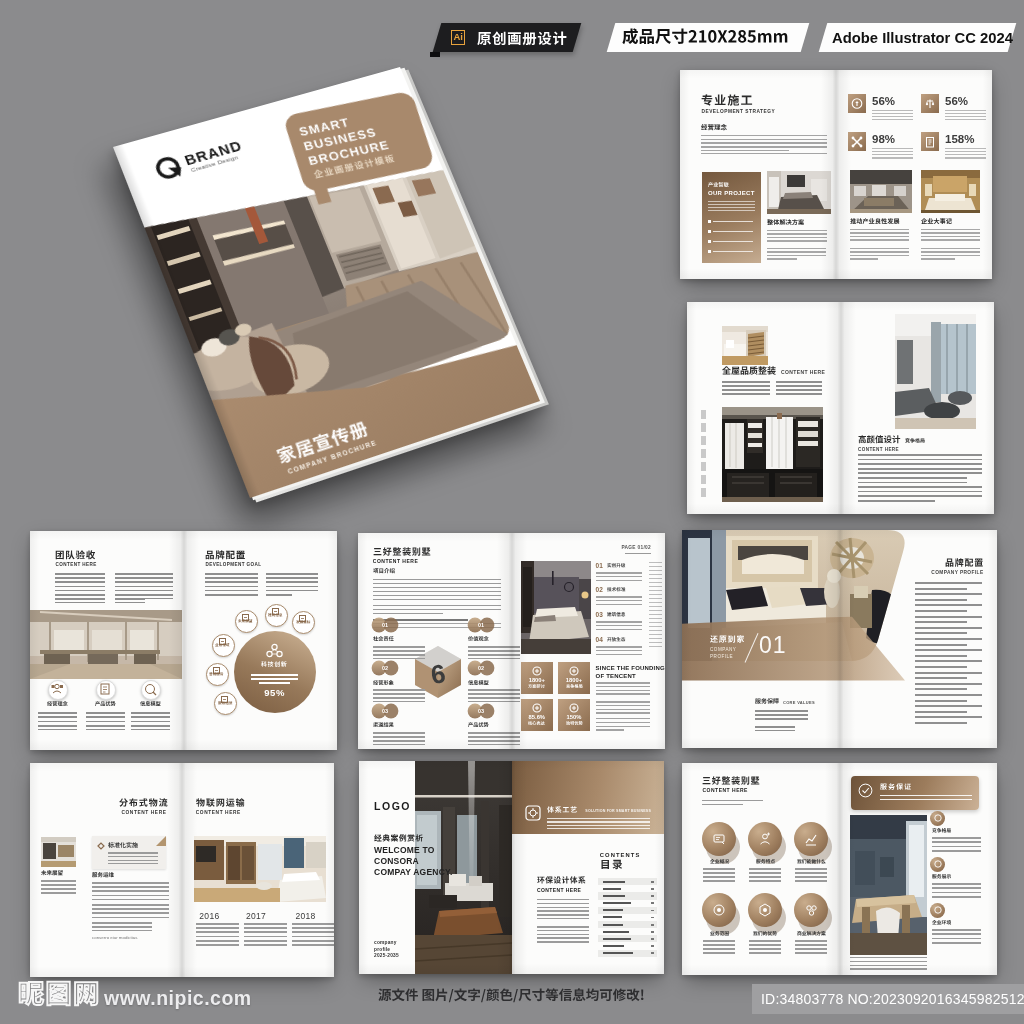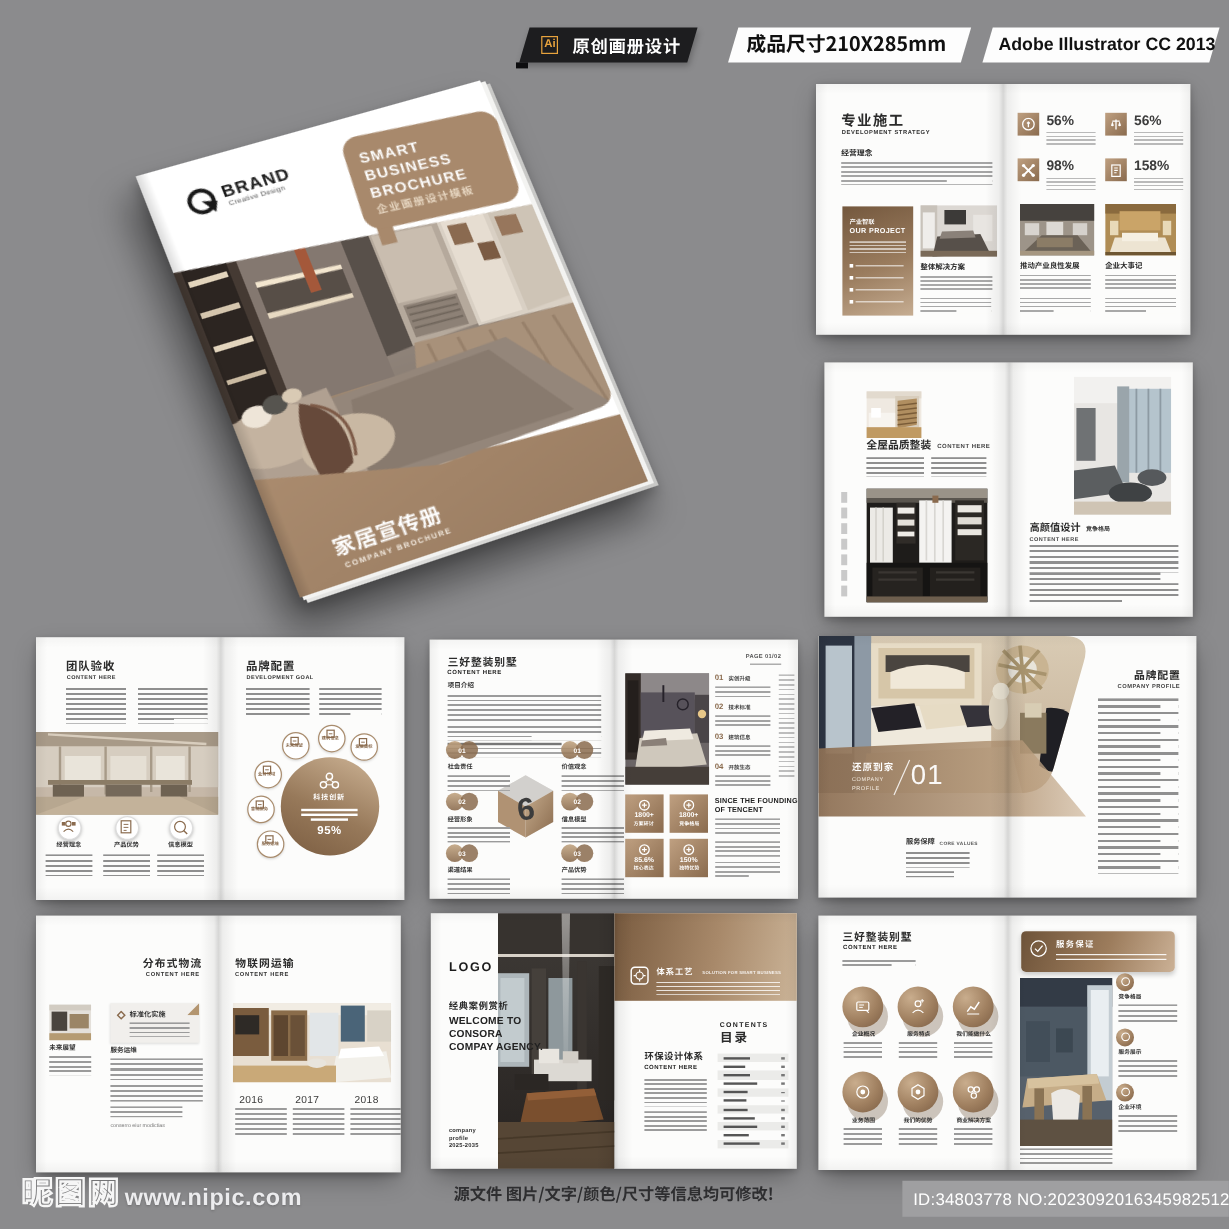--- a/index.html
+++ b/index.html
@@ -21,21 +21,21 @@
   </div>
 
 <div style="position:absolute;left:611px;top:23px;width:194px;height:29px;background:#fdfdfd;transform:skewX(-16.5deg)"></div>
 <div style="position:absolute;left:622.0px;top:27.5px;">
     <svg width="167" height="21" viewBox="0 0 167 21" style="display:block;overflow:visible">
       <path d="M8.5 -14.0C8.5 -13.2 8.5 -12.4 8.5 -11.6H1.8V-6.7C1.8 -4.6 1.7 -1.7 0.4 0.3C0.9 0.6 1.7 1.3 2.1 1.7C3.5 -0.3 3.8 -3.6 3.9 -6.0H6.0C6.0 -3.9 5.9 -3.1 5.7 -2.9C5.6 -2.7 5.5 -2.7 5.2 -2.7C5.0 -2.7 4.4 -2.7 3.8 -2.8C4.1 -2.3 4.3 -1.5 4.4 -0.9C5.1 -0.9 5.8 -0.9 6.3 -1.0C6.8 -1.1 7.1 -1.2 7.4 -1.6C7.8 -2.1 7.9 -3.6 8.0 -7.1C8.0 -7.3 8.0 -7.8 8.0 -7.8H3.9V-9.6H8.7C8.9 -7.1 9.2 -4.8 9.8 -2.9C8.9 -1.8 7.7 -0.9 6.4 -0.2C6.9 0.2 7.6 1.0 7.9 1.4C8.9 0.8 9.8 0.0 10.7 -0.8C11.4 0.5 12.3 1.4 13.5 1.4C15.0 1.4 15.7 0.6 16.0 -2.5C15.5 -2.7 14.8 -3.1 14.3 -3.6C14.2 -1.5 14.0 -0.7 13.6 -0.7C13.1 -0.7 12.6 -1.4 12.1 -2.5C13.3 -4.2 14.3 -6.1 15.0 -8.2L13.0 -8.7C12.6 -7.4 12.0 -6.2 11.4 -5.0C11.1 -6.4 10.9 -7.9 10.7 -9.6H15.8V-11.6H14.1L14.9 -12.4C14.3 -13.0 13.1 -13.7 12.2 -14.2L11.0 -13.0C11.7 -12.6 12.5 -12.0 13.1 -11.6H10.6C10.6 -12.4 10.5 -13.2 10.6 -14.0Z M21.8 -11.5H27.7V-9.3H21.8ZM19.9 -13.4V-7.4H29.7V-13.4ZM17.7 -6.0V1.5H19.5V0.6H22.0V1.4H24.0V-6.0ZM19.5 -1.3V-4.1H22.0V-1.3ZM25.4 -6.0V1.5H27.3V0.6H29.9V1.4H31.9V-6.0ZM27.3 -1.3V-4.1H29.9V-1.3Z M35.7 -13.5V-8.5C35.7 -5.9 35.5 -2.3 33.3 0.1C33.8 0.4 34.7 1.1 35.0 1.6C36.9 -0.5 37.5 -3.7 37.7 -6.4H41.2C42.3 -2.6 44.1 0.1 47.6 1.4C47.9 0.8 48.5 -0.1 49.0 -0.5C45.9 -1.4 44.2 -3.5 43.3 -6.4H47.5V-13.5ZM37.8 -11.5H45.4V-8.4H37.8V-8.5Z M51.8 -6.6C53.0 -5.3 54.2 -3.6 54.7 -2.5L56.5 -3.6C56.0 -4.8 54.7 -6.4 53.5 -7.6ZM59.4 -14.0V-10.7H50.2V-8.7H59.4V-1.1C59.4 -0.8 59.2 -0.6 58.8 -0.6C58.4 -0.6 57.0 -0.6 55.6 -0.7C56.0 -0.1 56.4 0.9 56.5 1.5C58.2 1.5 59.6 1.5 60.4 1.1C61.2 0.8 61.5 0.2 61.5 -1.1V-8.7H65.3V-10.7H61.5V-14.0Z M66.7 0.0H74.9V-2.0H72.3C71.7 -2.0 70.9 -2.0 70.2 -1.9C72.5 -4.1 74.3 -6.5 74.3 -8.7C74.3 -11.0 72.8 -12.4 70.5 -12.4C68.8 -12.4 67.7 -11.8 66.6 -10.6L67.9 -9.3C68.5 -9.9 69.3 -10.5 70.2 -10.5C71.3 -10.5 72.0 -9.8 72.0 -8.6C72.0 -6.7 70.0 -4.4 66.7 -1.4Z M77.1 0.0H84.4V-2.0H82.1V-12.2H80.3C79.6 -11.7 78.7 -11.4 77.5 -11.2V-9.7H79.7V-2.0H77.1Z M90.3 0.2C92.8 0.2 94.5 -1.9 94.5 -6.2C94.5 -10.4 92.8 -12.4 90.3 -12.4C87.8 -12.4 86.2 -10.4 86.2 -6.2C86.2 -1.9 87.8 0.2 90.3 0.2ZM90.3 -1.7C89.3 -1.7 88.5 -2.7 88.5 -6.2C88.5 -9.6 89.3 -10.6 90.3 -10.6C91.4 -10.6 92.2 -9.6 92.2 -6.2C92.2 -2.7 91.4 -1.7 90.3 -1.7Z M95.5 0.0H98.0L99.3 -2.7C99.6 -3.3 99.9 -4.0 100.2 -4.7H100.3C100.6 -4.0 100.9 -3.3 101.2 -2.7L102.6 0.0H105.3L101.9 -6.2L105.1 -12.2H102.5L101.4 -9.7C101.1 -9.1 100.8 -8.5 100.6 -7.8H100.5C100.1 -8.5 99.9 -9.1 99.6 -9.7L98.4 -12.2H95.6L98.9 -6.3Z M106.3 0.0H114.4V-2.0H111.8C111.2 -2.0 110.4 -2.0 109.8 -1.9C112.0 -4.1 113.9 -6.5 113.9 -8.7C113.9 -11.0 112.3 -12.4 110.0 -12.4C108.4 -12.4 107.3 -11.8 106.1 -10.6L107.5 -9.3C108.1 -9.9 108.8 -10.5 109.7 -10.5C110.9 -10.5 111.5 -9.8 111.5 -8.6C111.5 -6.7 109.6 -4.4 106.3 -1.4Z M120.2 0.2C122.6 0.2 124.3 -1.2 124.3 -3.0C124.3 -4.7 123.3 -5.7 122.2 -6.3V-6.4C123.0 -7.0 123.8 -8.0 123.8 -9.2C123.8 -11.1 122.4 -12.4 120.2 -12.4C118.1 -12.4 116.5 -11.2 116.5 -9.2C116.5 -7.9 117.2 -7.0 118.2 -6.3V-6.2C117.0 -5.6 116.1 -4.6 116.1 -3.0C116.1 -1.1 117.8 0.2 120.2 0.2ZM120.9 -7.0C119.6 -7.5 118.7 -8.1 118.7 -9.2C118.7 -10.2 119.3 -10.7 120.2 -10.7C121.2 -10.7 121.8 -10.0 121.8 -9.0C121.8 -8.3 121.5 -7.6 120.9 -7.0ZM120.2 -1.5C119.1 -1.5 118.2 -2.2 118.2 -3.3C118.2 -4.2 118.6 -5.0 119.3 -5.6C120.9 -4.9 122.0 -4.4 122.0 -3.1C122.0 -2.1 121.2 -1.5 120.2 -1.5Z M129.6 0.2C131.8 0.2 133.8 -1.3 133.8 -4.1C133.8 -6.7 132.1 -7.9 130.1 -7.9C129.5 -7.9 129.1 -7.8 128.6 -7.6L128.8 -10.2H133.3V-12.2H126.8L126.4 -6.3L127.5 -5.6C128.3 -6.0 128.7 -6.2 129.4 -6.2C130.6 -6.2 131.4 -5.4 131.4 -4.0C131.4 -2.6 130.5 -1.7 129.3 -1.7C128.1 -1.7 127.3 -2.3 126.6 -3.0L125.4 -1.4C126.4 -0.5 127.6 0.2 129.6 0.2Z M136.1 0.0H138.5V-6.4C139.1 -7.1 139.7 -7.4 140.2 -7.4C141.1 -7.4 141.6 -6.9 141.6 -5.5V0.0H144.0V-6.4C144.6 -7.1 145.2 -7.4 145.7 -7.4C146.6 -7.4 147.0 -6.9 147.0 -5.5V0.0H149.4V-5.8C149.4 -8.1 148.5 -9.5 146.6 -9.5C145.4 -9.5 144.5 -8.7 143.6 -7.9C143.2 -8.9 142.4 -9.5 141.1 -9.5C139.9 -9.5 139.0 -8.8 138.3 -8.0H138.2L138.0 -9.2H136.1Z M152.0 0.0H154.4V-6.4C155.0 -7.1 155.6 -7.4 156.2 -7.4C157.0 -7.4 157.5 -6.9 157.5 -5.5V0.0H159.9V-6.4C160.5 -7.1 161.1 -7.4 161.7 -7.4C162.5 -7.4 162.9 -6.9 162.9 -5.5V0.0H165.3V-5.8C165.3 -8.1 164.5 -9.5 162.5 -9.5C161.3 -9.5 160.4 -8.7 159.5 -7.9C159.1 -8.9 158.3 -9.5 157.0 -9.5C155.8 -9.5 155.0 -8.8 154.2 -8.0H154.1L153.9 -9.2H152.0Z" fill="#111" transform="translate(0,14.5)"></path>
     </svg>
   </div>
 
 <div style="position:absolute;left:823px;top:23px;width:189px;height:29px;background:#fdfdfd;transform:skewX(-16.5deg)"></div>
-<div style="position:absolute;left:832px;top:30px;font-size:14.8px;font-weight:bold;letter-spacing:0px;color:#111;line-height:1.15;white-space:pre;">Adobe Illustrator CC 2013</div>
+<div style="position:absolute;left:832px;top:30px;font-size:14.8px;font-weight:bold;letter-spacing:0px;color:#111;line-height:1.15;white-space:pre;">Adobe Illustrator CC 2024</div>
 
 <div style="position:absolute;left:0;top:0;width:296px;height:374px;transform:matrix3d(1.026358,-0.260762,0,0.00014191, 0.345840,0.897727,0,-0.00008188, 0,0,1,0, 113,147,0,1);transform-origin:0 0;filter:drop-shadow(-14px 18px 15px rgba(0,0,0,.40)) drop-shadow(-3px 5px 5px rgba(0,0,0,.22));">
 <div style="position:absolute;left:4px;top:5px;right:-7px;bottom:-6px;background:linear-gradient(90deg,#e6e6e4,#c9c9c7);"></div>
 <div style="position:absolute;left:2px;top:2px;right:-4px;bottom:-3px;background:#f3f3f1;"></div>
 <div style="position:absolute;left:0;top:0;width:296px;height:374px;background:#fff;overflow:hidden">
 <div style="position:absolute;left:0;top:0;width:10px;height:374px;background:linear-gradient(90deg,rgba(0,0,0,.14),rgba(0,0,0,0));z-index:9"></div>
 
 <svg style="position:absolute;left:0px;top:75px;" width="296" height="254" viewBox="0 0 296 254" preserveAspectRatio="none">
 <defs>
           <linearGradient id="cwall" x1="0" y1="0" x2="0" y2="1">

